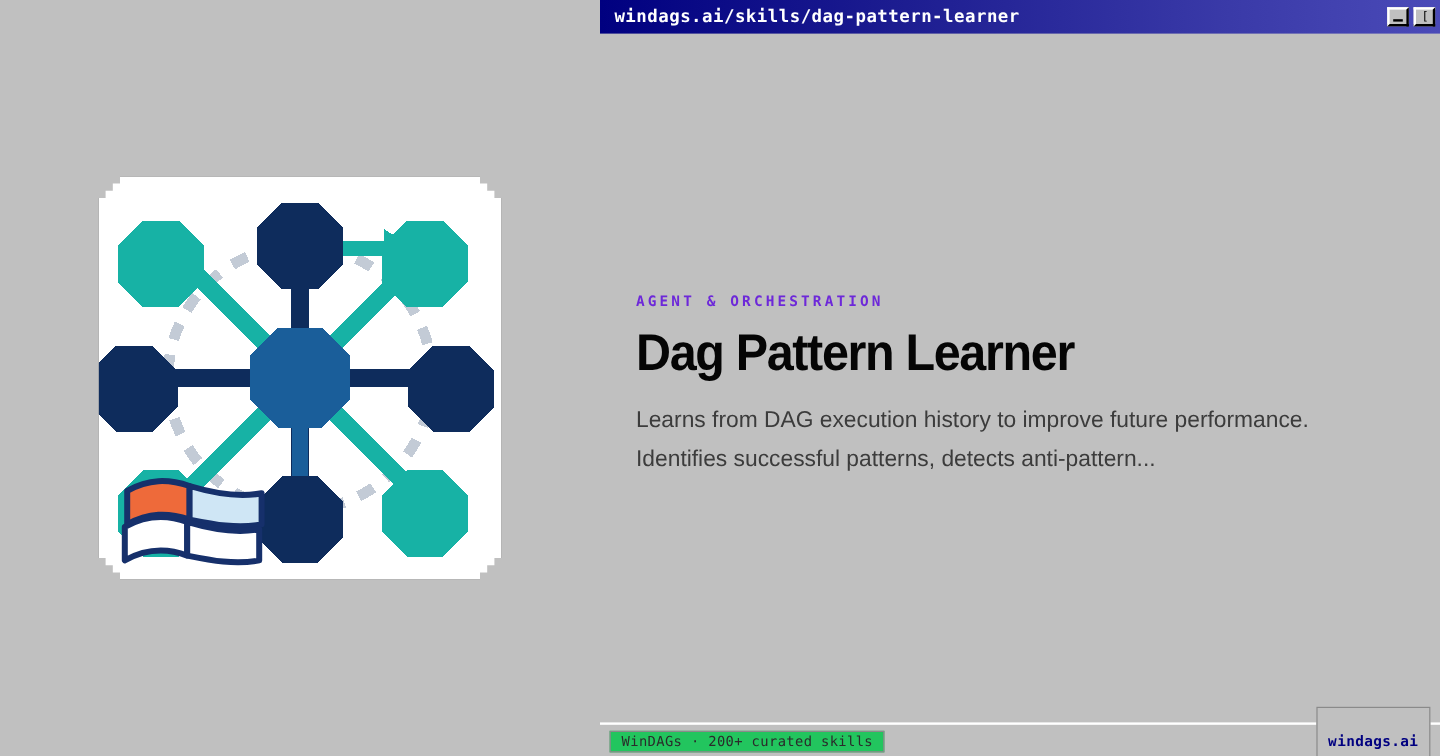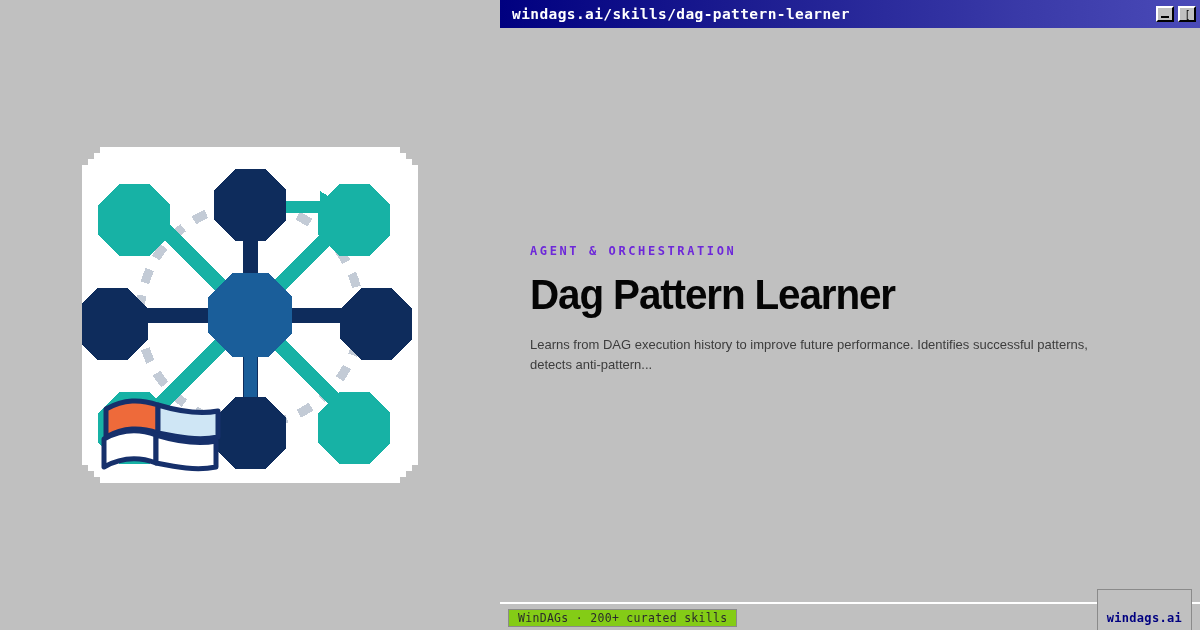--- a/index.html
+++ b/index.html
@@ -120,22 +120,22 @@
     font-weight: bold;
     letter-spacing: -1.2px;
     line-height: 1.05;
     margin: 0 0 18px 0;
     transform: scaleX(0.94);
     transform-origin: left center;
   }
   #description {
     color: #3c3c3c;
     font-family: "Liberation Sans", sans-serif;
-    font-size: 13px;
-    line-height: 20px;
+    font-size: 19px;
+    line-height: 32px;
     max-width: 590px;
   }
 
   
   #footer-rule {
     position: absolute;
     left: 500px;
     top: 602px;
     width: 700px;
     height: 2px;
@@ -150,21 +150,21 @@
     display: flex;
     align-items: center;
     justify-content: space-between;
     padding: 0 8px;
     box-sizing: border-box;
   }
   #footer-tag {
     font-family: "DejaVu Sans Mono", "Liberation Mono", monospace;
     font-size: 11.5px;
     color: #2b2b2b;
-    background: #84cc16;
+    background: #22c55e;
     border: 1px solid #8a8a8a;
     padding: 1px 9px;
     letter-spacing: 0.3px;
   }
   #footer-brand {
     font-family: "DejaVu Sans Mono", "Liberation Mono", monospace;
     font-size: 12px;
     font-weight: bold;
     color: #000080;
     background: #c0c0c0;

